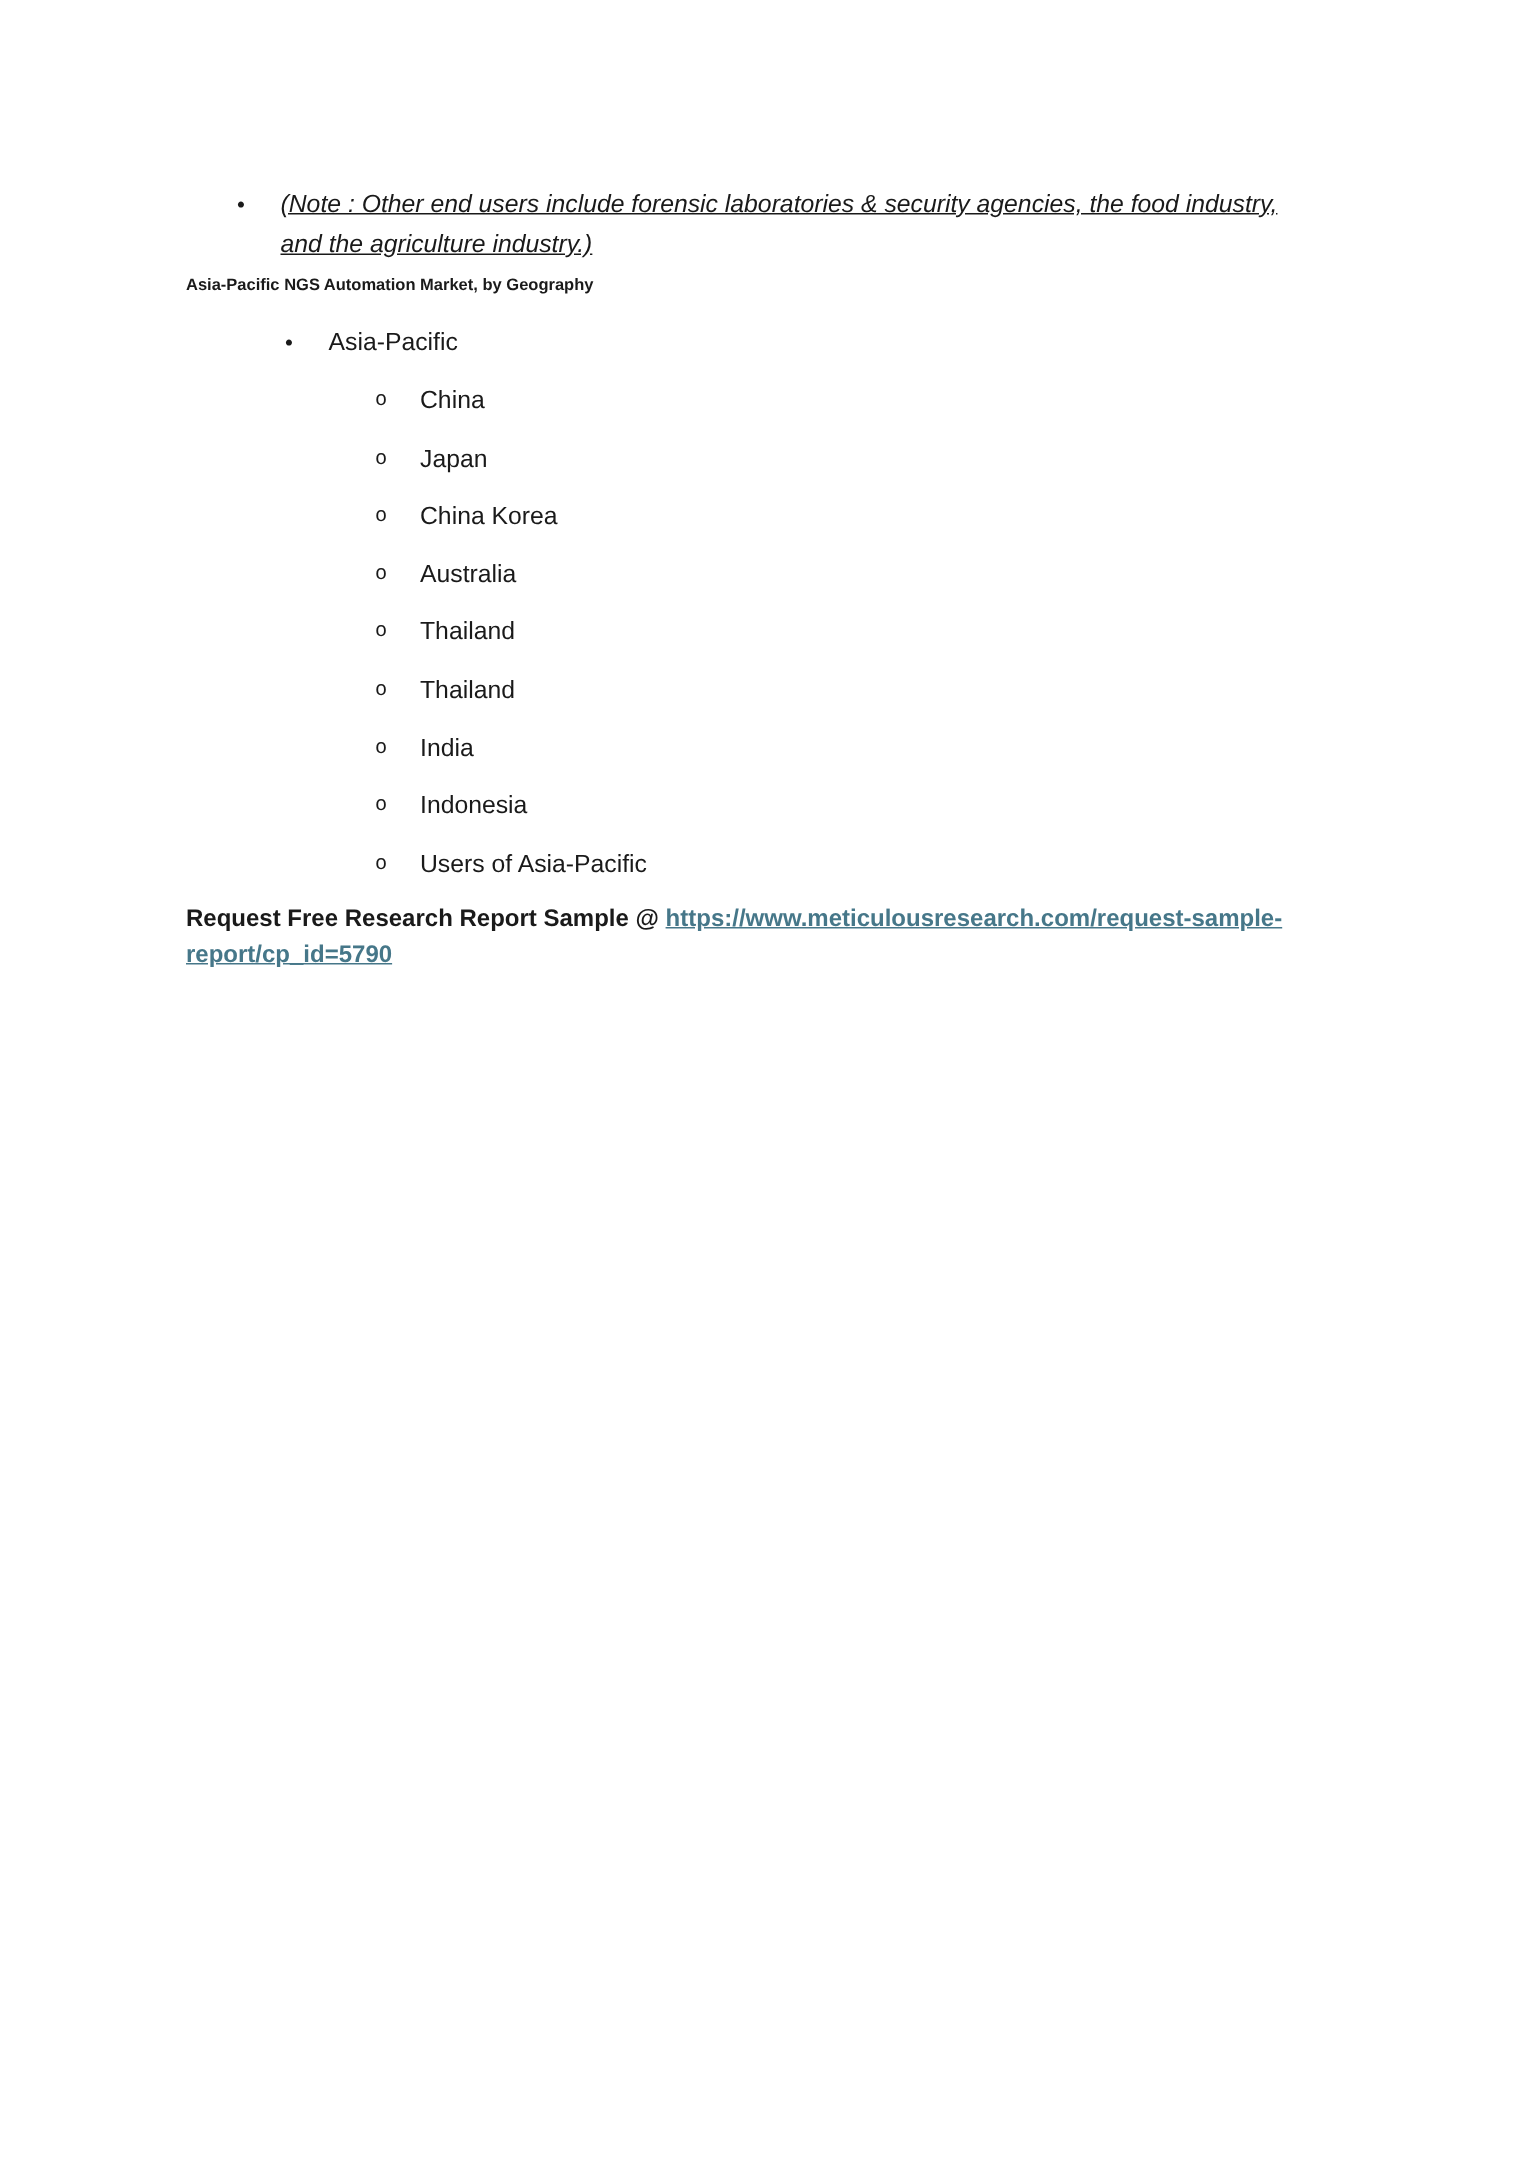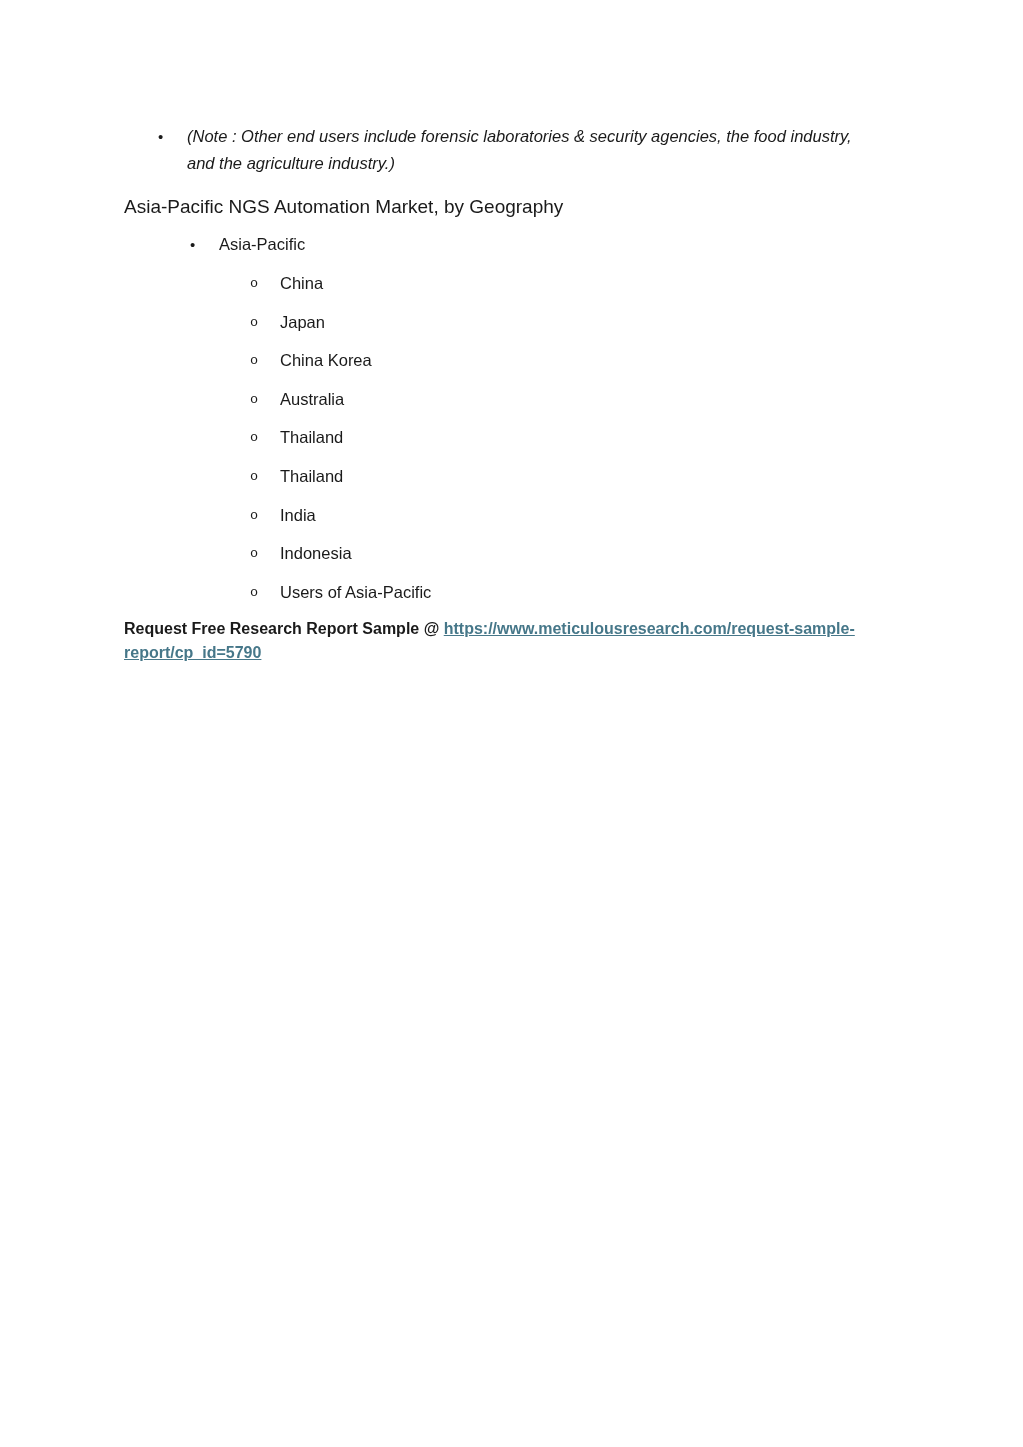--- a/index.html
+++ b/index.html
@@ -28,25 +28,26 @@
     left: 34px;
     top: 0;
     line-height: 27px;
     font-size: 15px;
   }
   .note {
     font-style: italic;
     max-width: 692px;
     line-height: 27px;
     font-size: 16.5px;
+    text-decoration: underline;
   }
   .doc-heading {
-    margin-top: 16px;
-    font-size: 19px;
-    font-weight: normal;
+    margin-top: 0;
+    font-size: 11px;
+    font-weight: bold;
     line-height: 27px;
   }
   .li-region {
     position: relative;
     margin-top: 11px;
     padding-left: 95px;
     line-height: 27px;
     font-size: 16.5px;
   }
   .li-region .marker-dot {

